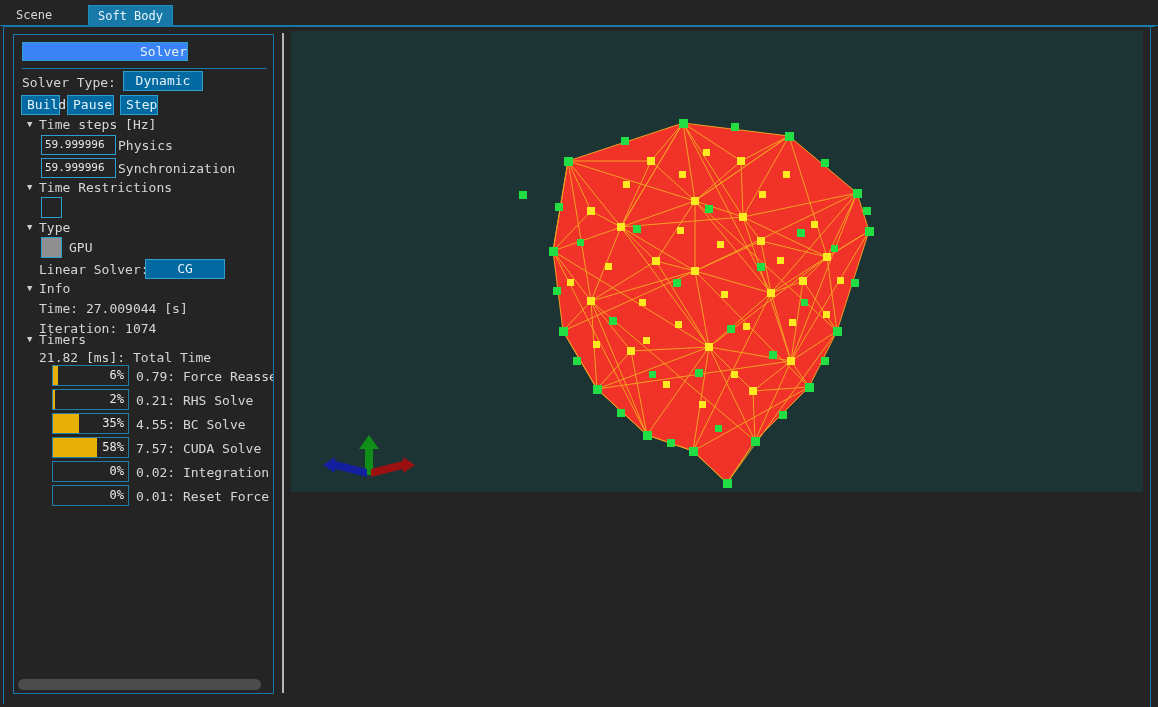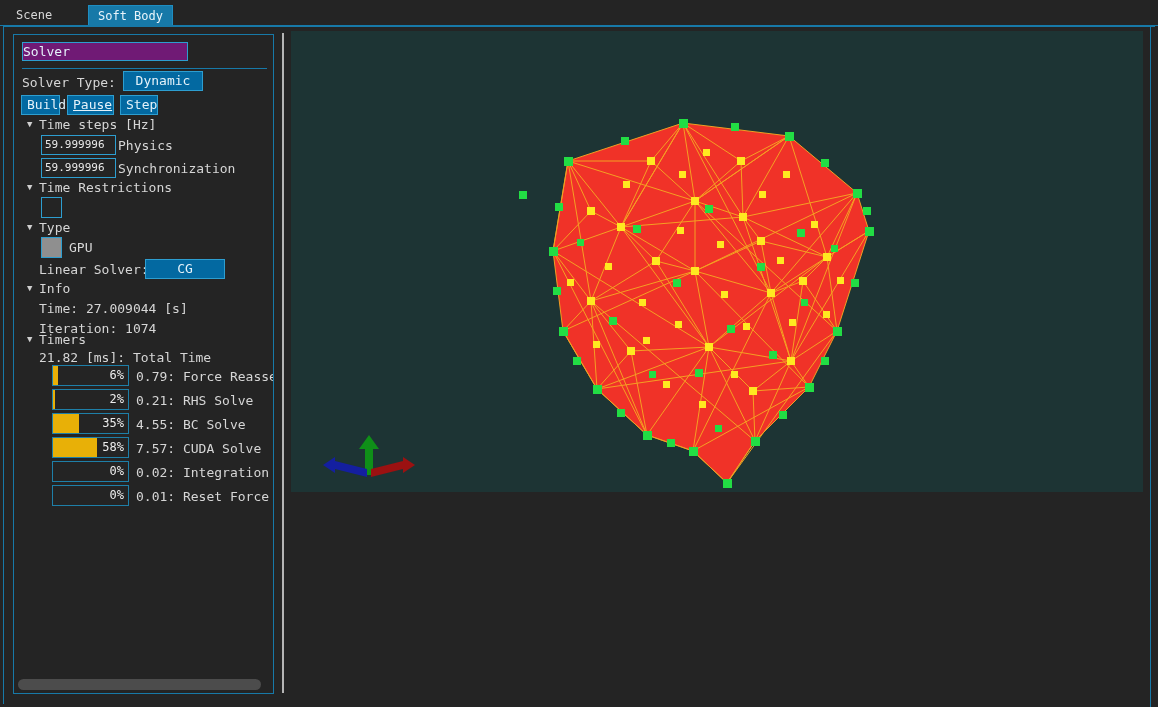--- a/index.html
+++ b/index.html
@@ -35,22 +35,22 @@
   
   .panel{
     position:absolute;left:13px;top:34px;width:261px;height:660px;
     border:1px solid #1779a8;box-sizing:border-box;background:#242424;
     overflow:hidden;
   }
   .panel-inner{position:absolute;left:0;top:0;width:261px;height:660px;}
 
   .section-head{
     position:absolute;left:8px;top:7px;width:166px;height:19px;line-height:18px;
-    background:#701a75;border:1px solid #2d9ed0;color:#e4f2fa;
-    text-align:left;font-size:13px;box-sizing:border-box;
+    background:#3b82f6;border:1px solid #2d9ed0;color:#e4f2fa;
+    text-align:right;font-size:13px;box-sizing:border-box;
   }
   .section-rule{position:absolute;left:8px;top:33px;width:245px;height:1px;background:#1779a8;}
 
   .row-label{position:absolute;color:#d6d6d6;font-size:13px;white-space:nowrap;}
 
   .btn{
     position:absolute;background:#0369a1;border:1px solid #2d9ed0;color:#e4f2fa;
     font-size:13px;text-align:center;box-sizing:border-box;white-space:nowrap;
     font-family:"DejaVu Sans Mono","Liberation Mono",monospace;
   }
@@ -135,21 +135,21 @@
       <div class="section-rule"></div>
 
       <div class="row-label" style="left:8px;top:40px;">Solver Type:</div>
       <div class="btn combo" style="left:109px;top:36px;width:80px;">
         <span>Dynamic</span>
       </div>
 
       <div class="btn small" style="left:7px;top:60px;width:39px;">
         <span>Build</span>
       </div>
-      <div class="btn small" style="left:53px;top:60px;width:47px;text-decoration:underline;">
+      <div class="btn small" style="left:53px;top:60px;width:47px;">
         <span>Pause</span>
       </div>
       <div class="btn small" style="left:106px;top:60px;width:38px;">
         <span>Step</span>
       </div>
 
       <div class="tri" style="left:13px;top:85px;">▼</div>
       <div class="row-label" style="left:25px;top:82px;">Time steps [Hz]</div>
 
       <div class="field" style="left:27px;top:100px;width:75px;">

